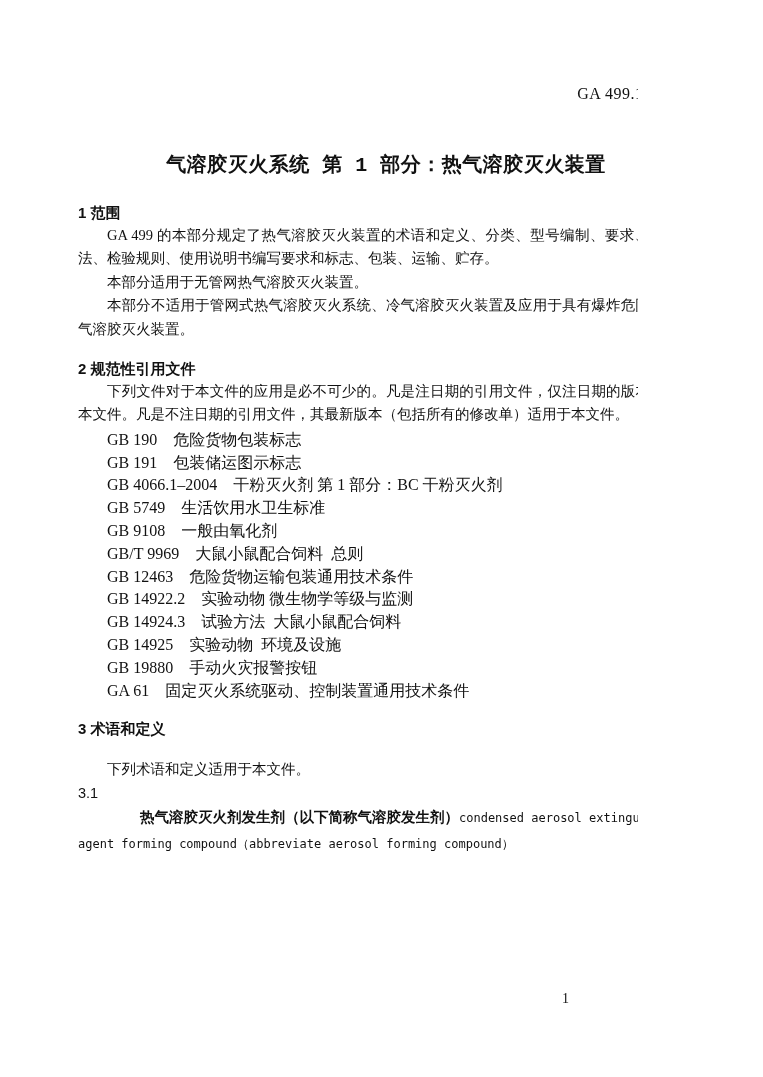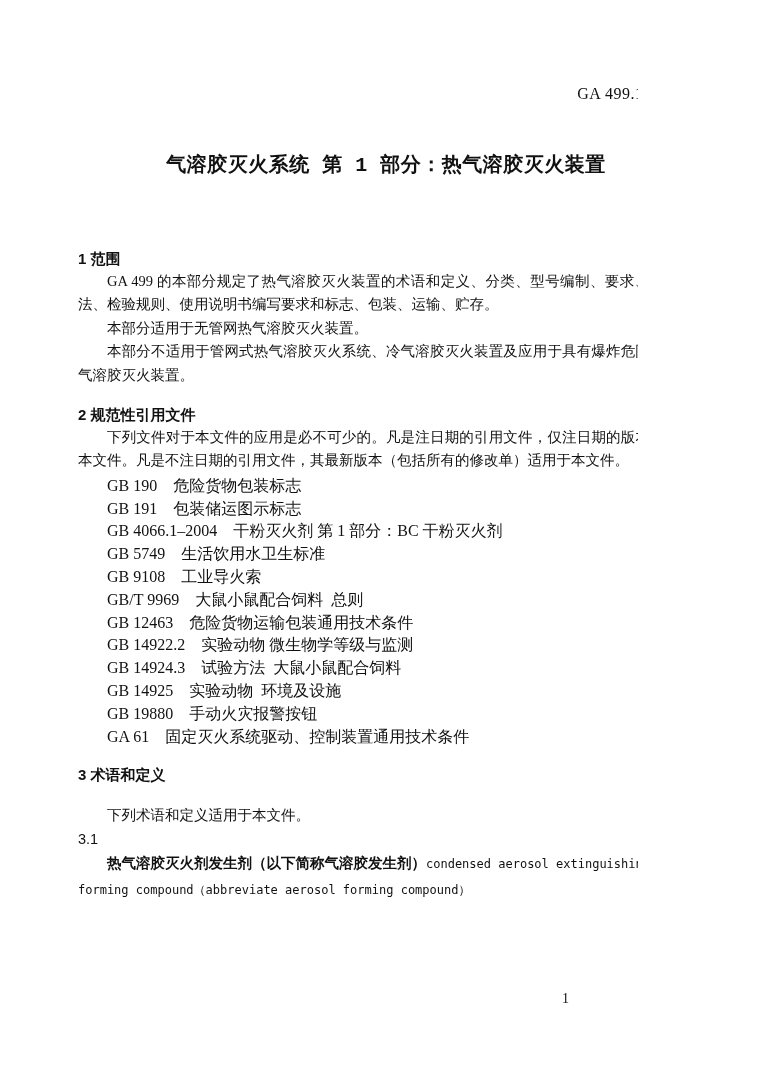--- a/index.html
+++ b/index.html
@@ -37,21 +37,21 @@
     font-size: 20px;
     line-height: 28px;
     letter-spacing: 0.5px;
   }
   .sec-heading {
     font-family: "Liberation Sans", "DejaVu Sans", sans-serif;
     font-weight: bold;
     font-size: 15px;
     line-height: 22px;
   }
-  .h1 { margin-top: 68px; }
+  .h1 { margin-top: 22px; }
   .h2 { margin-top: 17px; }
   .h3 { margin-top: 16px; }
   .para {
     margin: 0;
     font-size: 14.5px;
     line-height: 23.4px;
     text-align: justify;
     text-indent: 2em;
   }
   .para.first { }
@@ -78,20 +78,21 @@
   .term-line {
     margin: 0;
     font-size: 14.5px;
     line-height: 24.5px;
     text-indent: 2em;
     text-align: left;
   }
   .term-zh {
     font-family: "Liberation Sans", "DejaVu Sans", sans-serif;
     font-weight: bold;
+    margin-left: 33px;
   }
   .term-en {
     font-family: "DejaVu Sans Mono", "Liberation Mono", monospace;
     font-size: 12px;
   }
   .def {
     margin: 0;
     font-size: 14.5px;
     line-height: 23.4px;
     text-align: justify;
@@ -121,21 +122,21 @@
     <p class="para">本部分不适用于管网式热气溶胶灭火系统、冷气溶胶灭火装置及应用于具有爆炸危险场所的气溶胶灭火装置。</p>
 
     <div class="sec-heading h2">2 规范性引用文件</div>
     <p class="para first">下列文件对于本文件的应用是必不可少的。凡是注日期的引用文件，仅注日期的版本适用于本文件。凡是不注日期的引用文件，其最新版本（包括所有的修改单）适用于本文件。</p>
 
     <div class="refs">
       <div class="ref-row"><span>GB 190</span><span class="ref-gap"></span><span>危险货物包装标志</span></div>
       <div class="ref-row"><span>GB 191</span><span class="ref-gap"></span><span>包装储运图示标志</span></div>
       <div class="ref-row"><span>GB 4066.1–2004</span><span class="ref-gap"></span><span>干粉灭火剂 第 1 部分：BC 干粉灭火剂</span></div>
       <div class="ref-row"><span>GB 5749</span><span class="ref-gap"></span><span>生活饮用水卫生标准</span></div>
-      <div class="ref-row"><span>GB 9108</span><span class="ref-gap"></span><span>工业导火索</span></div>
+      <div class="ref-row"><span>GB 9108</span><span class="ref-gap"></span><span>一般由氧化剂</span></div>
       <div class="ref-row"><span>GB/T 9969</span><span class="ref-gap"></span><span>大鼠小鼠配合饲料  总则</span></div>
       <div class="ref-row"><span>GB 12463</span><span class="ref-gap"></span><span>危险货物运输包装通用技术条件</span></div>
       <div class="ref-row"><span>GB 14922.2</span><span class="ref-gap"></span><span>实验动物 微生物学等级与监测</span></div>
       <div class="ref-row"><span>GB 14924.3</span><span class="ref-gap"></span><span>试验方法  大鼠小鼠配合饲料</span></div>
       <div class="ref-row"><span>GB 14925</span><span class="ref-gap"></span><span>实验动物  环境及设施</span></div>
       <div class="ref-row"><span>GB 19880</span><span class="ref-gap"></span><span>手动火灾报警按钮</span></div>
       <div class="ref-row"><span>GA 61</span><span class="ref-gap"></span><span>固定灭火系统驱动、控制装置通用技术条件</span></div>
     </div>
 
     <div class="sec-heading h3">3 术语和定义</div>

